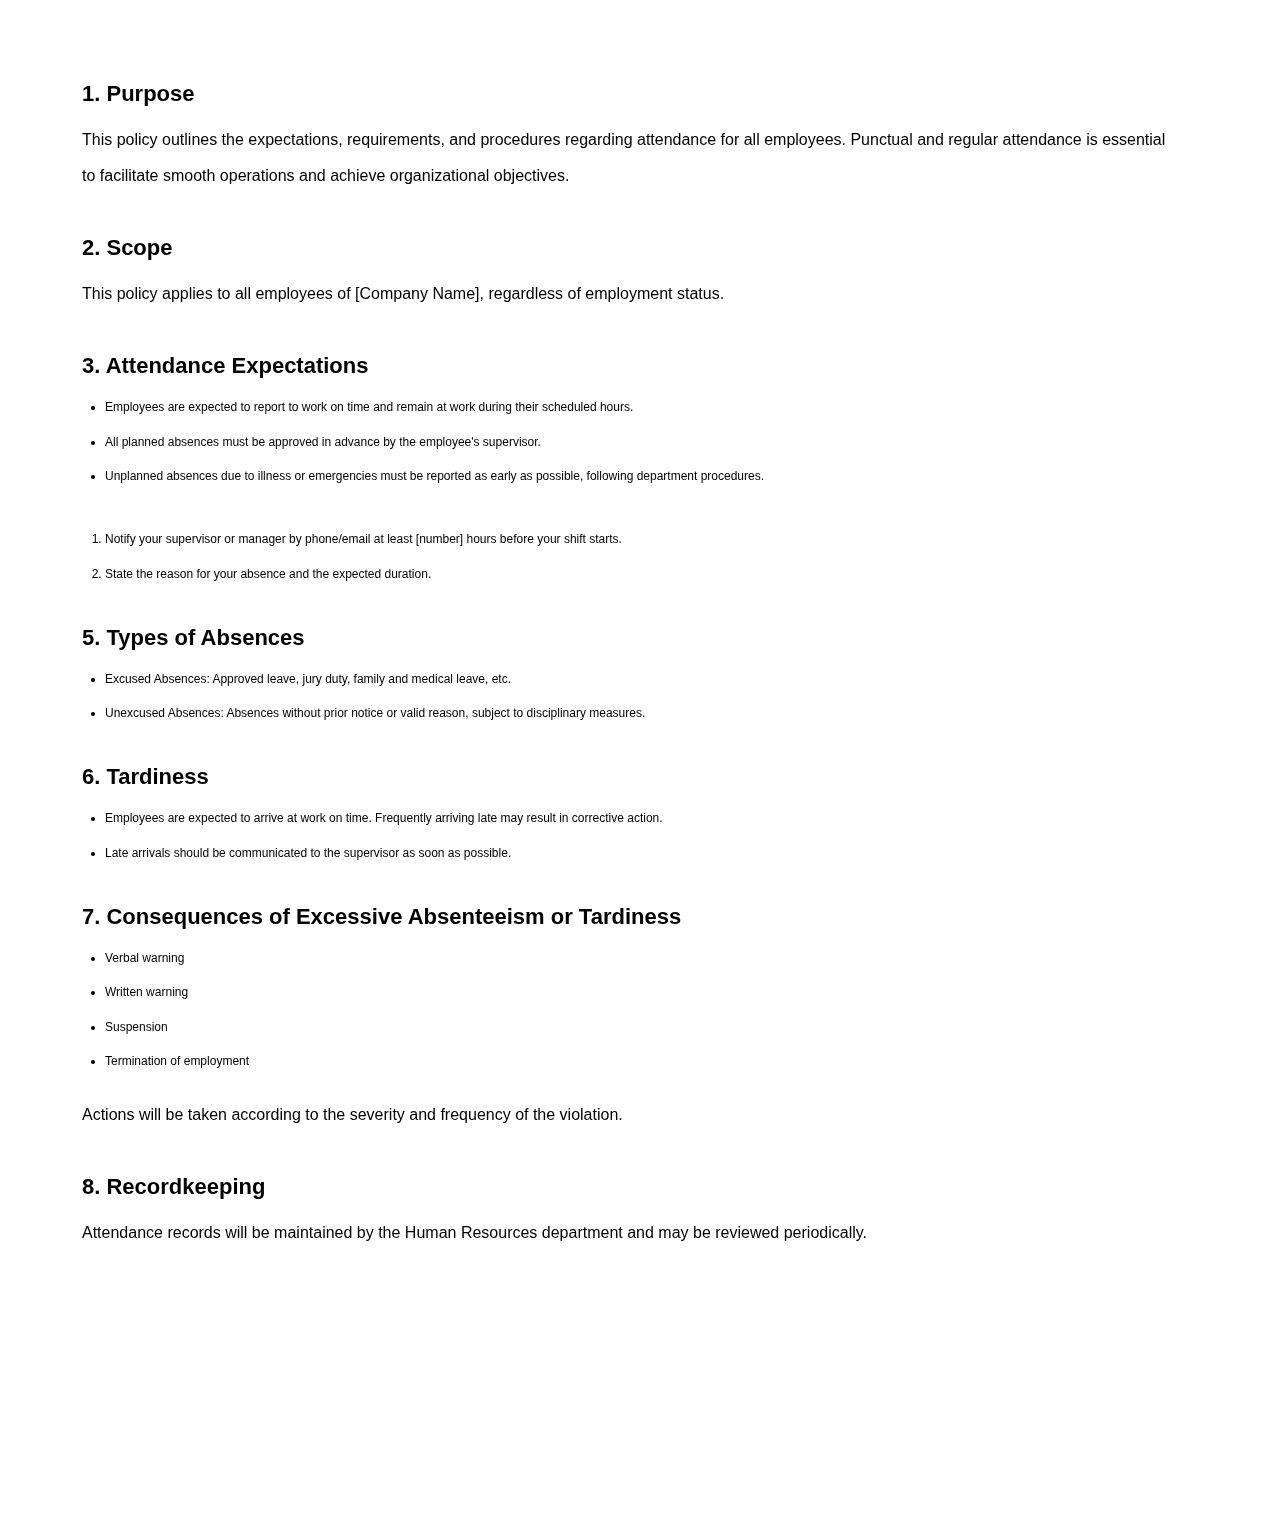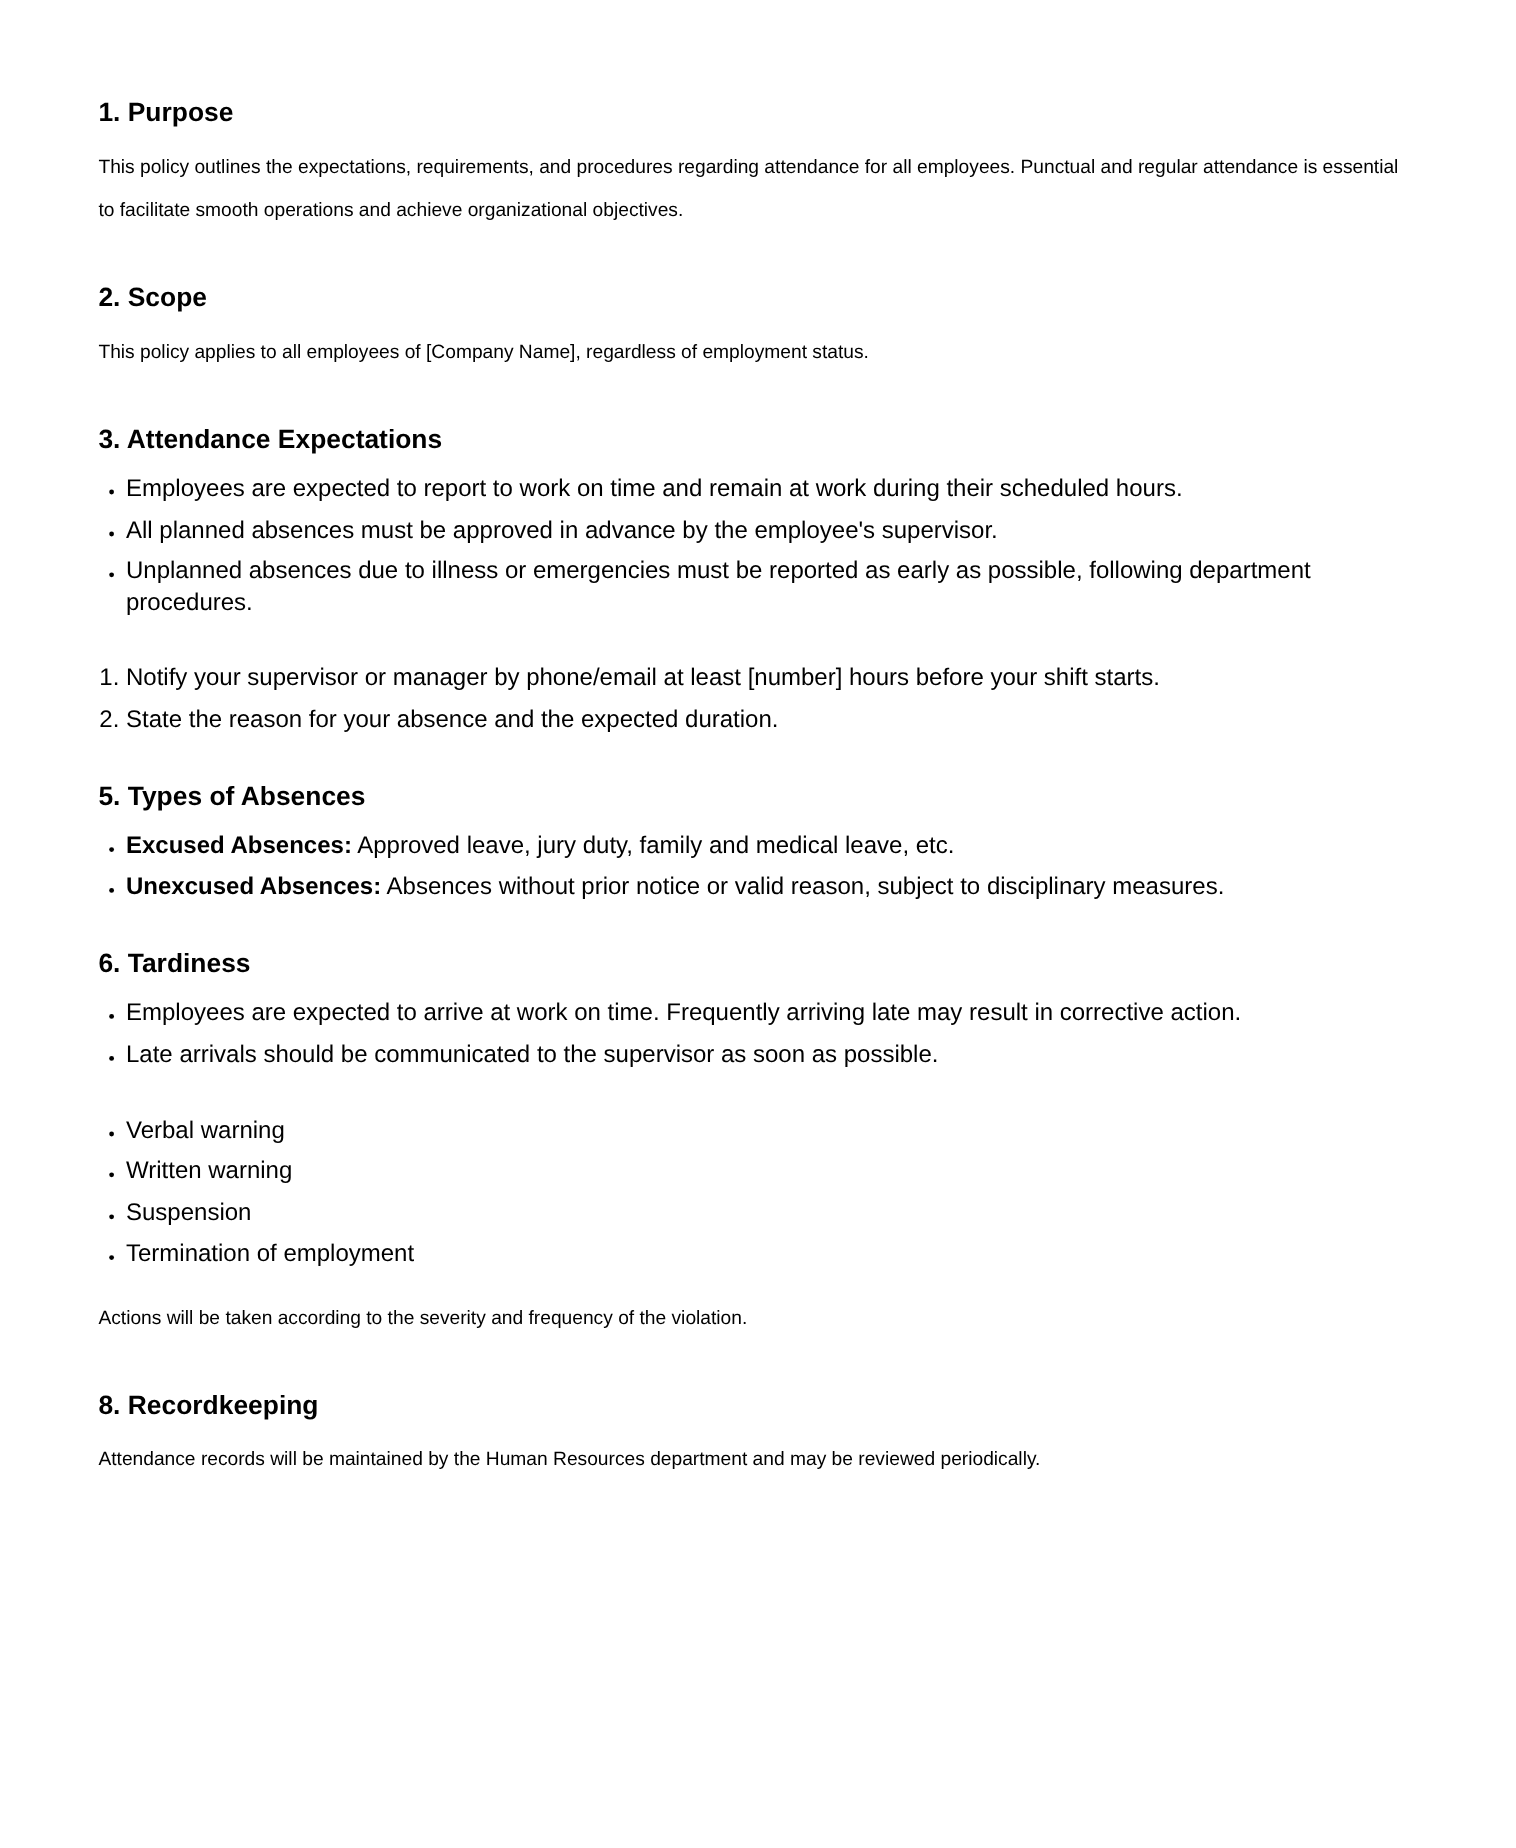--- a/index.html
+++ b/index.html
@@ -9,25 +9,25 @@
     overflow: hidden;
   }
   .doc {
     margin-left: 82px; width: 1100px; padding-top: 80px;
     font-family: "Liberation Sans", sans-serif; color: #000;
   }
   h1 { font-size: 32px; font-weight: bold; margin: 0 0 29px 0; line-height: 44px; letter-spacing: 0.2px; }
   h2 { font-size: 22px; font-weight: bold; margin: 0 0 14px 0; line-height: 28px; }
   p { font-size: 16px; line-height: 36px; margin: 0; }
   .section { margin-bottom: 40px; }
-  ul, ol { margin: 0; padding-left: 23px; font-size: 20px; }
+  ul, ol { margin: 0; padding-left: 23px; font-size: 12px; }
   li { line-height: 26px; margin-bottom: 8.5px; }
   ul li::marker { font-size: 12px; }
   .after-list { margin-top: 24px; }
-  b { font-weight: bold; text-align: right; }
+  b { font-weight: normal; text-align: right; }
 </style>
 </head>
 <body>
 
 <div class="page">
   <div class="doc">
 
     <div class="section">
       <h2>1. Purpose</h2>
       <p>This policy outlines the expectations, requirements, and procedures regarding attendance for all employees. Punctual and regular attendance is essential to facilitate smooth operations and achieve organizational objectives.</p>
@@ -64,20 +64,21 @@
 
     <div class="section" style="margin-bottom:37px">
       <h2>6. Tardiness</h2>
       <ul>
         <li>Employees are expected to arrive at work on time. Frequently arriving late may result in corrective action.</li>
         <li>Late arrivals should be communicated to the supervisor as soon as possible.</li>
       </ul>
     </div>
 
     <div class="section" style="margin-bottom:40px">
+      <h2>7. Consequences of Excessive Absenteeism or Tardiness</h2>
       <ul>
         <li>Verbal warning</li>
         <li>Written warning</li>
         <li>Suspension</li>
         <li>Termination of employment</li>
       </ul>
       <p class="after-list" style="margin-top:23px">Actions will be taken according to the severity and frequency of the violation.</p>
     </div>
 
     <div class="section">

